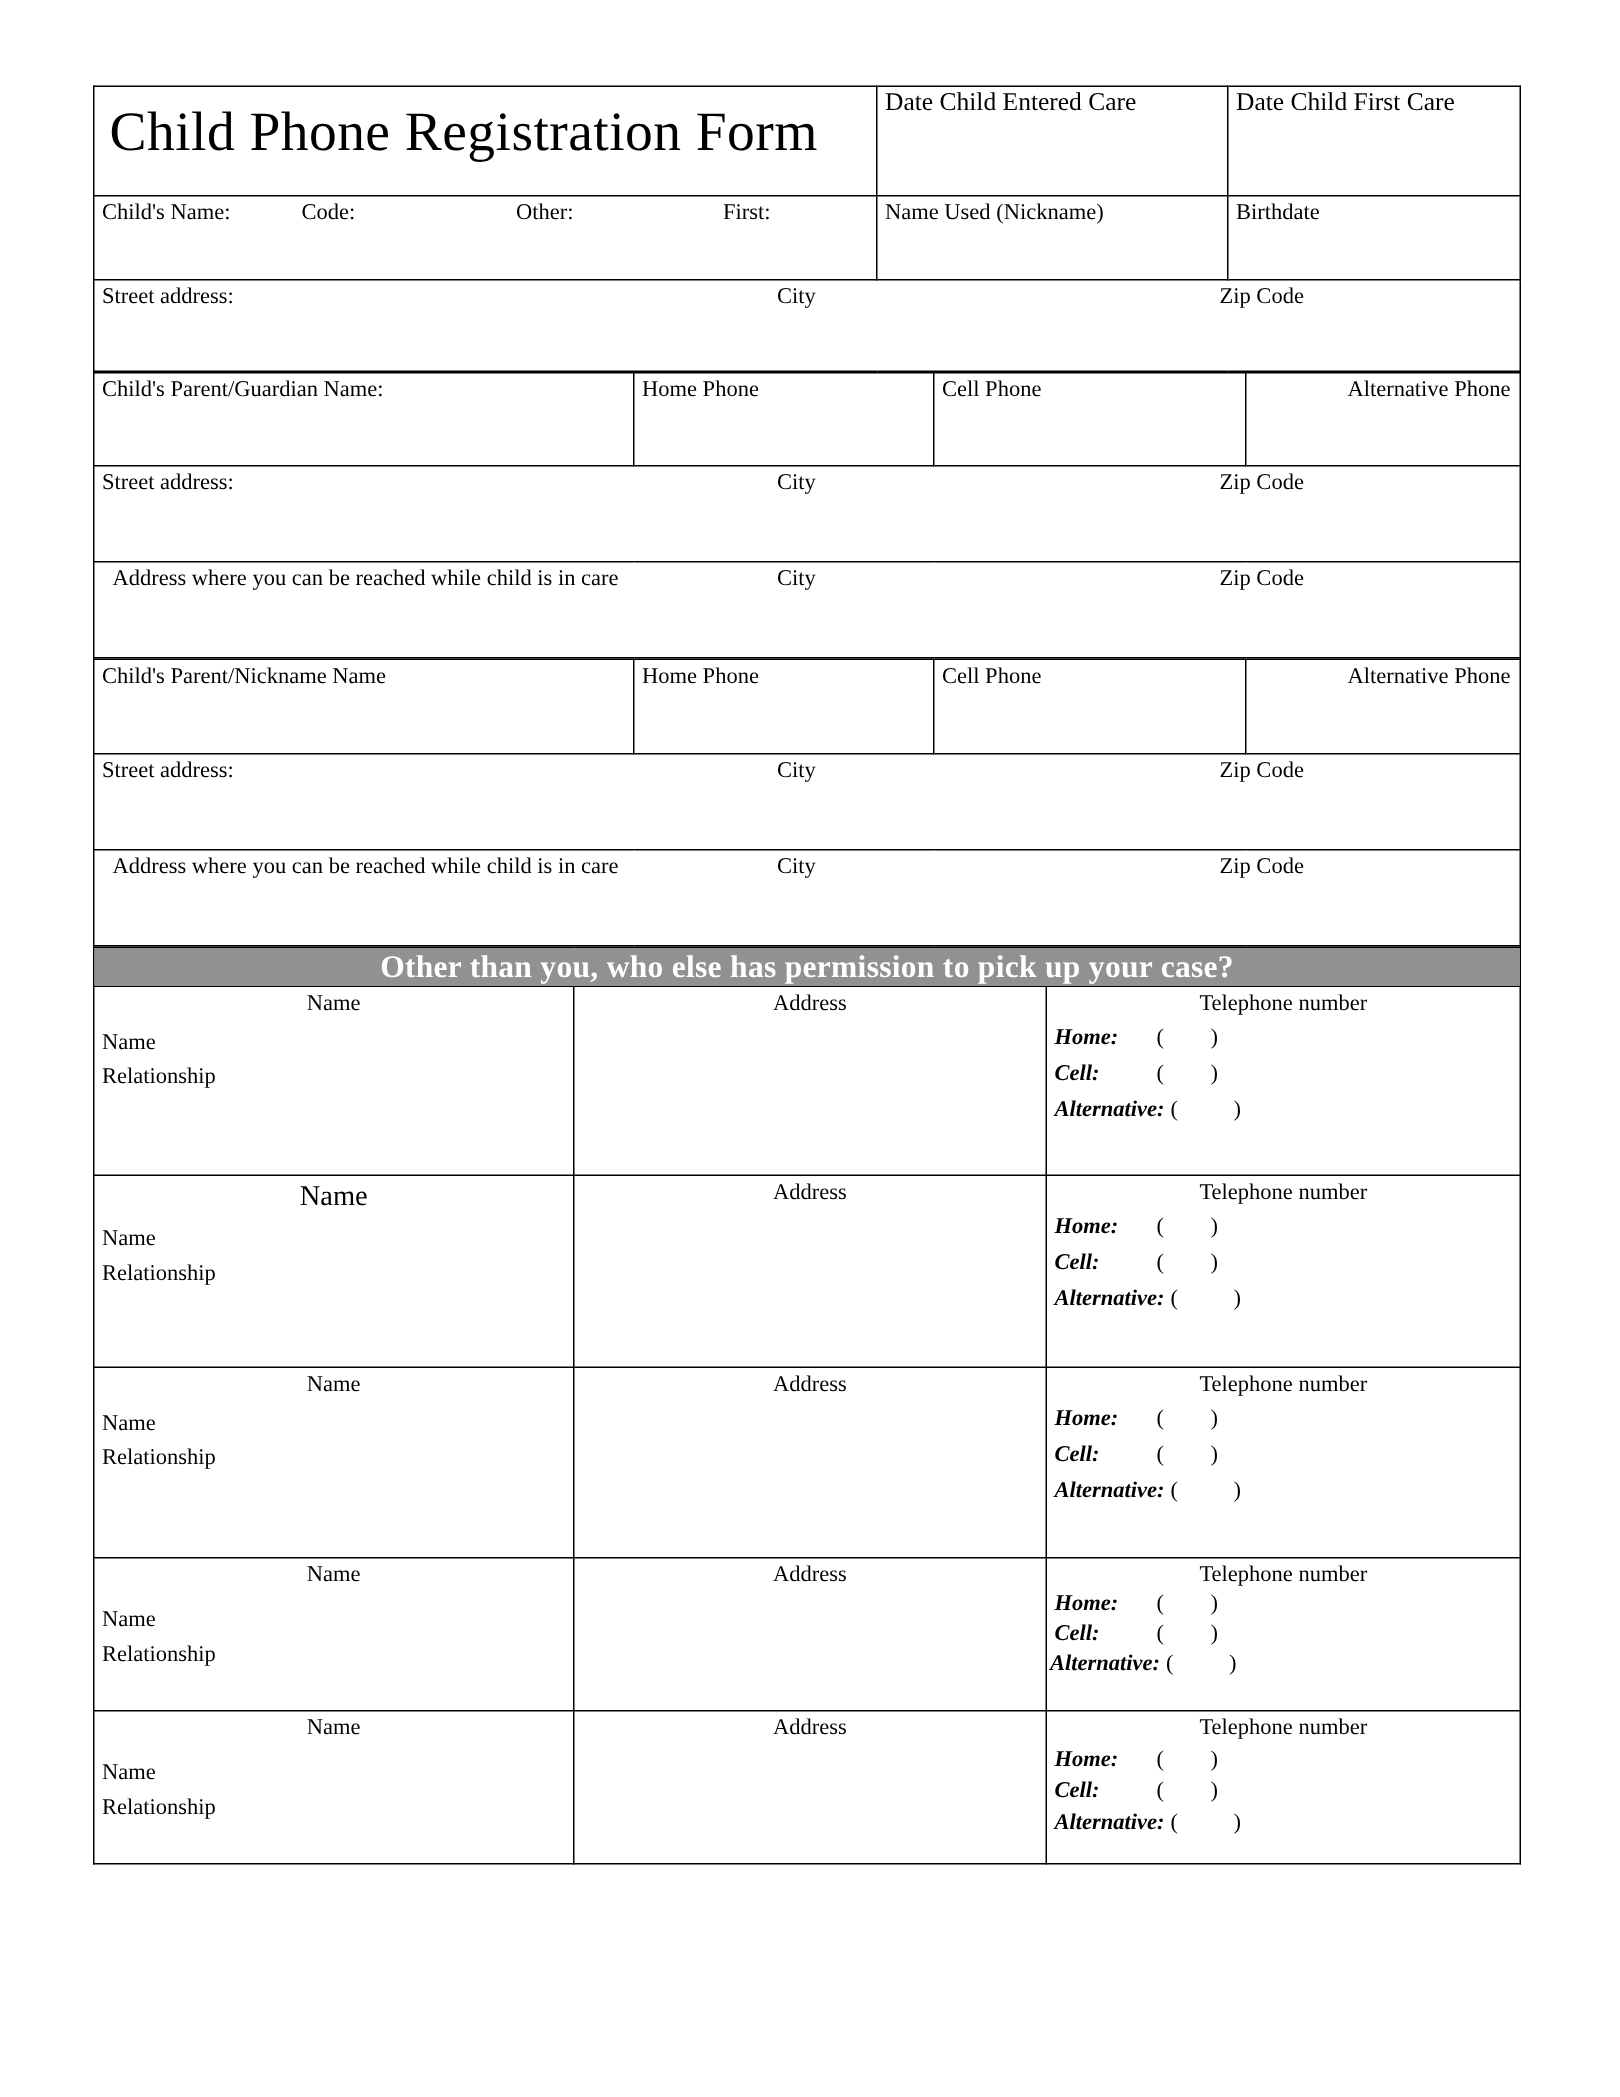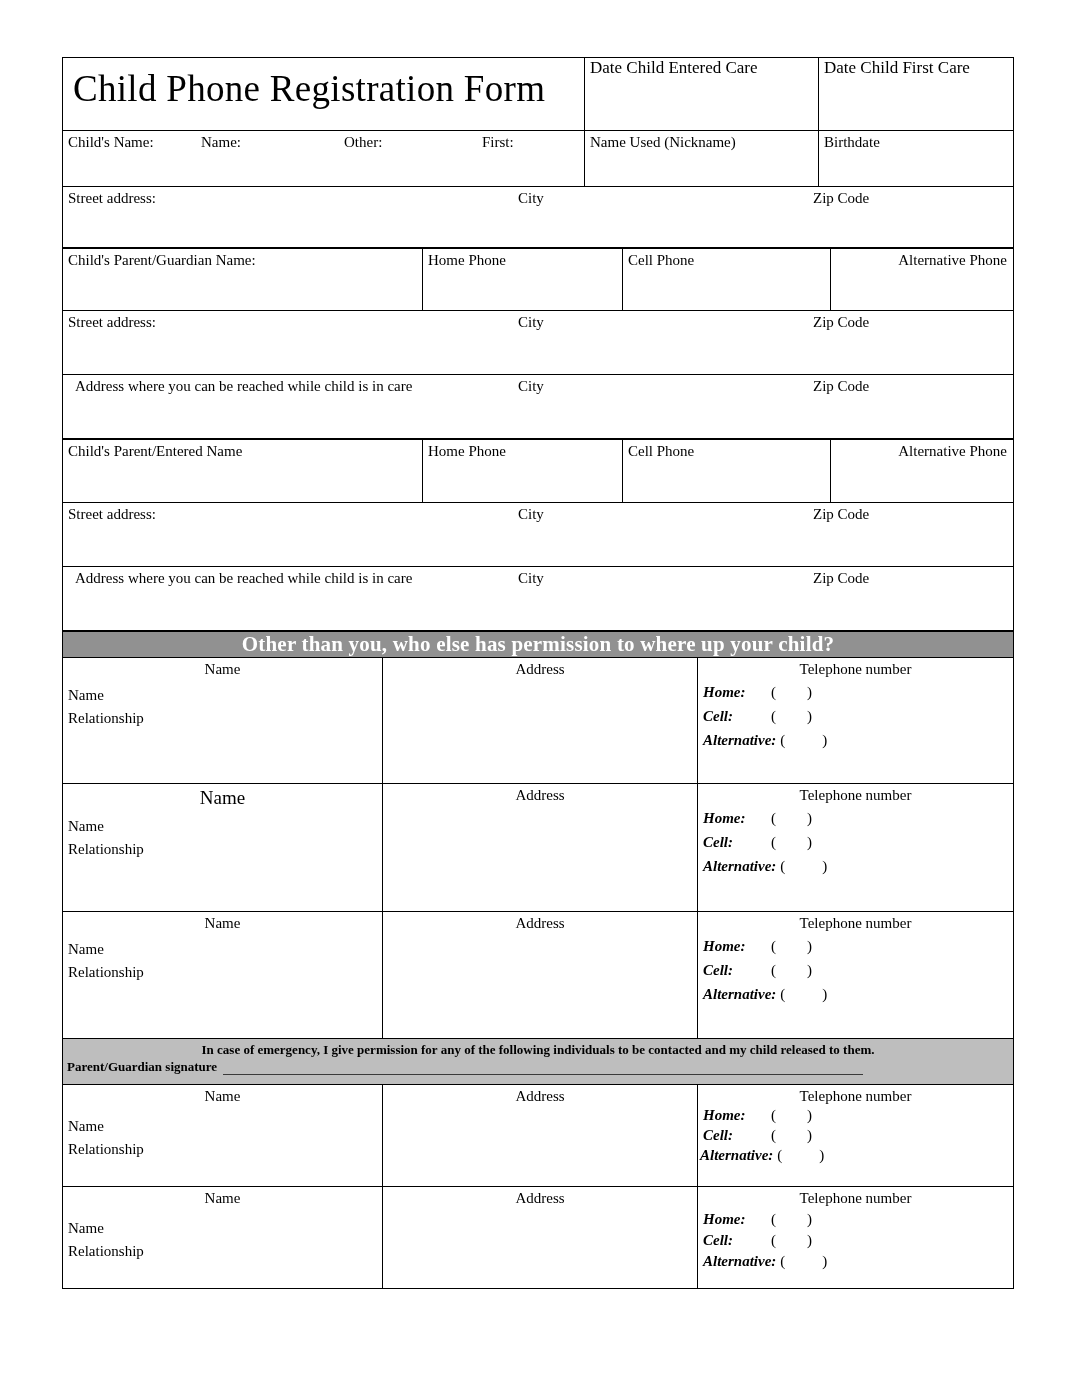--- a/index.html
+++ b/index.html
@@ -152,21 +152,21 @@
       </td>
       <td>
         <span class="hdr-cell">Date Child First Care</span>
       </td>
     </tr>
 
     <tr>
       <td style="height:55px">
         <div class="strip">
           <span style="left:5px">Child's Name:</span>
-          <span style="left:138px">Name:</span>
+          <span style="left:138px">Code:</span>
           <span style="left:281px">Other:</span>
           <span style="left:419px">First:</span>
         </div>
       </td>
       <td>
         <span class="lbl">Name Used (Nickname)</span>
       </td>
       <td>
         <span class="lbl">Birthdate</span>
       </td>
@@ -230,21 +230,21 @@
   <table class="form">
     <colgroup>
       <col style="width:360px">
       <col style="width:200px">
       <col style="width:208px">
       <col style="width:183px">
     </colgroup>
     <tbody>
         <tr>
       <td style="height:62px">
-        <span class="lbl">Child's Parent/Entered Name</span>
+        <span class="lbl">Child's Parent/Nickname Name</span>
       </td>
       <td>
         <span class="lbl">Home Phone</span>
       </td>
       <td>
         <span class="lbl">Cell Phone</span>
       </td>
       <td>
         <span class="lbl" style="text-align:right;padding-right:6px">Alternative Phone</span>
       </td>
@@ -272,21 +272,21 @@
 
   <table class="form">
     <colgroup>
       <col style="width:320px">
       <col style="width:315px">
       <col style="width:316px">
     </colgroup>
 
     <tbody>
         <tr>
-      <td colspan="3" class="banner">Other than you, who else has permission to where up your child?</td>
+      <td colspan="3" class="banner">Other than you, who else has permission to pick up your case?</td>
     </tr>
 
     <tr>
       <td style="height:125px">
         <span class="col-head">Name</span>
         <span class="sub sub-pad">Name</span>
         <span class="sub">Relationship</span>
       </td>
       <td>
         <span class="col-head">Address</span>
@@ -344,26 +344,20 @@
         </span>
         <span class="phone-line" style="padding-top:7px">
           <span class="pl" style="width:68px">Cell:</span><span class="paren" style="width:36px">(</span><span>)</span>
         </span>
         <span class="phone-line" style="padding-top:7px">
           <span class="pl">Alternative:</span><span class="paren" style="width:42px;padding-left:4px">(</span><span>)</span>
         </span>
       </td>
     </tr>
 
-    <tr>
-      <td colspan="3" class="emerg" style="height:45px">
-        <span class="line1">In case of emergency, I give permission for any of the following individuals to be contacted and my child released to them.</span>
-        <span class="line2"><span>Parent/Guardian signature</span><span class="sigline"></span></span>
-      </td>
-    </tr>
 
     <tr>
       <td style="height:101px">
         <span class="col-head">Name</span>
         <span class="sub" style="padding-top:10px">Name</span>
         <span class="sub">Relationship</span>
       </td>
       <td>
         <span class="col-head">Address</span>
       </td>

